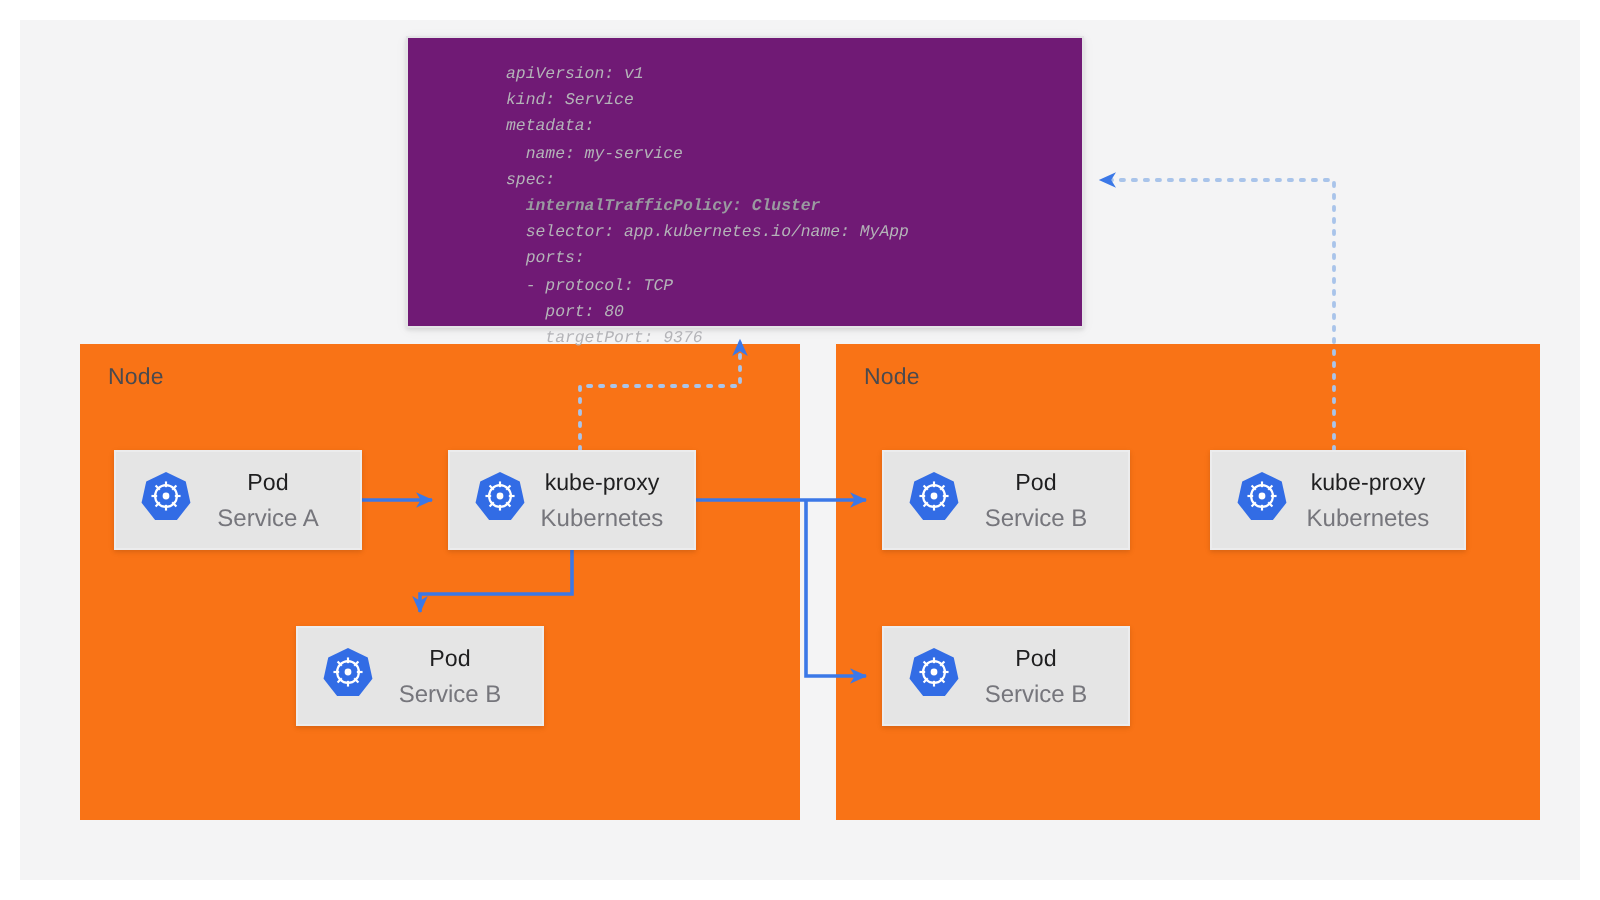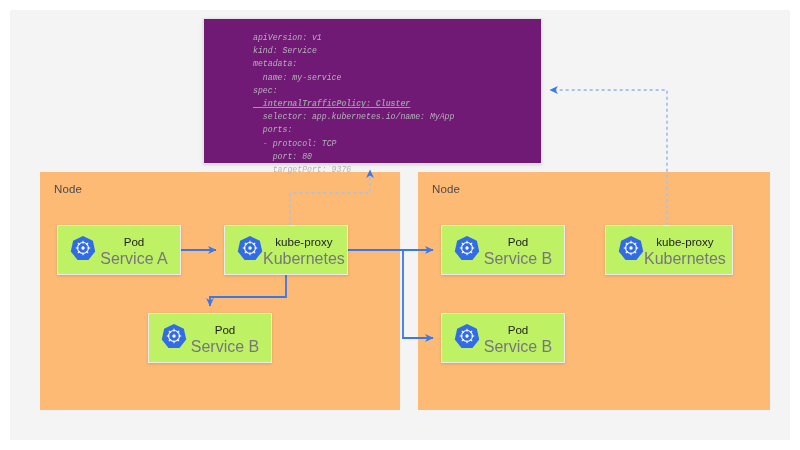--- a/index.html
+++ b/index.html
@@ -22,45 +22,45 @@
     box-shadow:0 1px 2px rgba(0,0,0,.10), 0 1px 6px rgba(0,0,0,.05);
     box-sizing:border-box;
   }
   .yaml-code{
     position:absolute;left:49px;top:12px;right:6px;
     font-family:"Liberation Mono","DejaVu Sans Mono",monospace;
     font-size:8.2px;line-height:13.2px;
     font-style:italic;color:#b4b4b8;white-space:pre;
   }
   .yaml-line{white-space:pre;}
-  .yaml-line.b{font-weight:bold;color:#9a9aa0;text-decoration:underline;}
+  .yaml-line.b{font-weight:bold;color:#9a9aa0;}
 
   
   .node{
-    position:absolute;background:#fdba74;
+    position:absolute;background:#f97316;
   }
   .node-label{
     position:absolute;left:14px;top:11px;
     font-size:11.5px;color:#4a4a4f;letter-spacing:.1px;
   }
   #node-left{left:40px;top:172px;width:360px;height:238px;}
   #node-right{left:418px;top:172px;width:352px;height:238px;}
 
   
   .card{
-    position:absolute;background:#bef264;
+    position:absolute;background:#e5e5e5;
     border:1px solid #ececed;
     box-shadow:0 1px 2px rgba(0,0,0,.09), 0 1px 4px rgba(0,0,0,.05);
     box-sizing:border-box;
     display:flex;align-items:center;
   }
   .k8s-logo{flex:0 0 auto;margin-left:12px;}
   .card-text{flex:1 1 auto;text-align:center;padding-right:8px;}
   .card-title{font-size:11.6px;color:#1f1f20;line-height:14px;}
-  .card-sub{font-size:16px;color:#76767c;line-height:14px;margin-top:1px;}
+  .card-sub{font-size:12px;color:#76767c;line-height:14px;margin-top:1px;}
 
   
   #card-pod-a        {left:57px; top:225px; width:124px;height:50px;}
   #card-kube-proxy-l {left:224px;top:225px; width:124px;height:50px;}
   #card-pod-b-left   {left:148px;top:313px; width:124px;height:50px;}
   #card-pod-b-r1     {left:441px;top:225px; width:124px;height:50px;}
   #card-pod-b-r2     {left:441px;top:313px; width:124px;height:50px;}
   #card-kube-proxy-r {left:605px;top:225px; width:128px;height:50px;}
 
   svg.wires{position:absolute;left:0;top:0;width:800px;height:450px;overflow:visible;}

